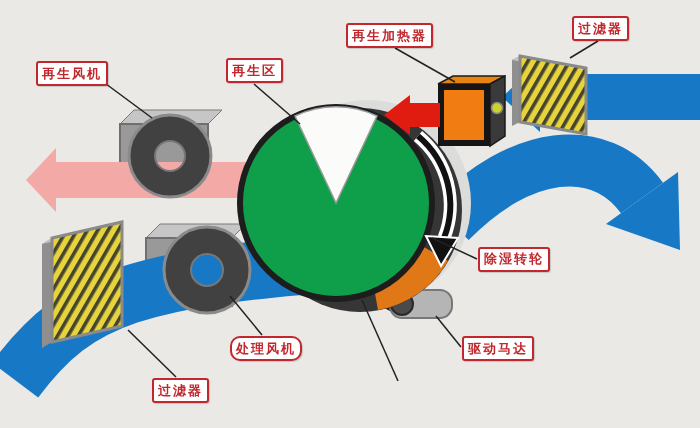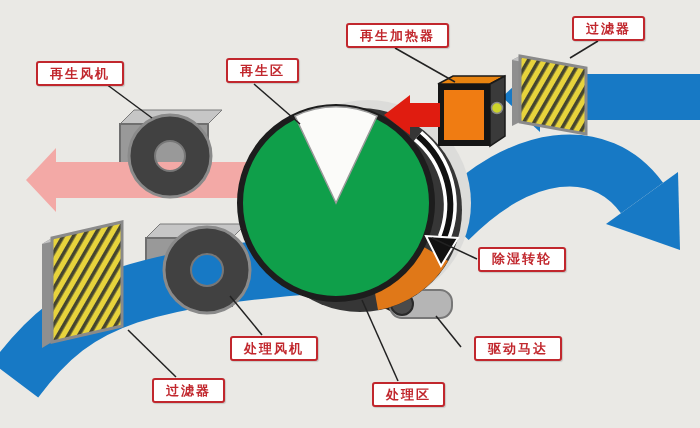--- a/index.html
+++ b/index.html
@@ -11,21 +11,21 @@
   .stage svg{position:absolute;left:0;top:0;}
   .label{
     position:absolute;
     background:#ffffff;
     border:2px solid #c1272d;
     border-radius:3px;
     color:#c1272d;
     font-size:13px;
     font-weight:bold;
     letter-spacing:2px;
-    padding:2px 12px;
+    padding:2px 4px;
     line-height:17px;
     white-space:nowrap;
     box-shadow:1px 1px 1px rgba(0,0,0,0.15);
     z-index:5;
   }
 </style>
 </head>
 <body>
 
 <div class="stage">
@@ -135,18 +135,17 @@
       <line x1="262" y1="335" x2="230" y2="296"></line>
       <line x1="176" y1="377" x2="128" y2="330"></line>
     </g>
   </svg>
 
   <div class="label" style="left:36px;top:61px;">再生风机</div>
   <div class="label" style="left:226px;top:58px;text-align:center;">再生区</div>
   <div class="label" style="left:346px;top:23px;">再生加热器</div>
   <div class="label" style="left:572px;top:16px;">过滤器</div>
   <div class="label" style="left:478px;top:247px;font-family:Liberation Mono, monospace;">除湿转轮</div>
-  <div class="label" style="left:462px;top:336px;margin-left:12px;">驱动马达</div>
-  <div class="label" style="left:372px;top:382px;">处理区</div>
-  <div class="label" style="left:230px;top:336px;">处理风机</div>
+  <div class="label" style="left:462px;top:336px;">驱动马达</div>
+  <div class="label" style="left:230px;top:336px;border-radius:10px;">处理风机</div>
   <div class="label" style="left:152px;top:378px;">过滤器</div>
 
 </div>
 
 </body></html>

